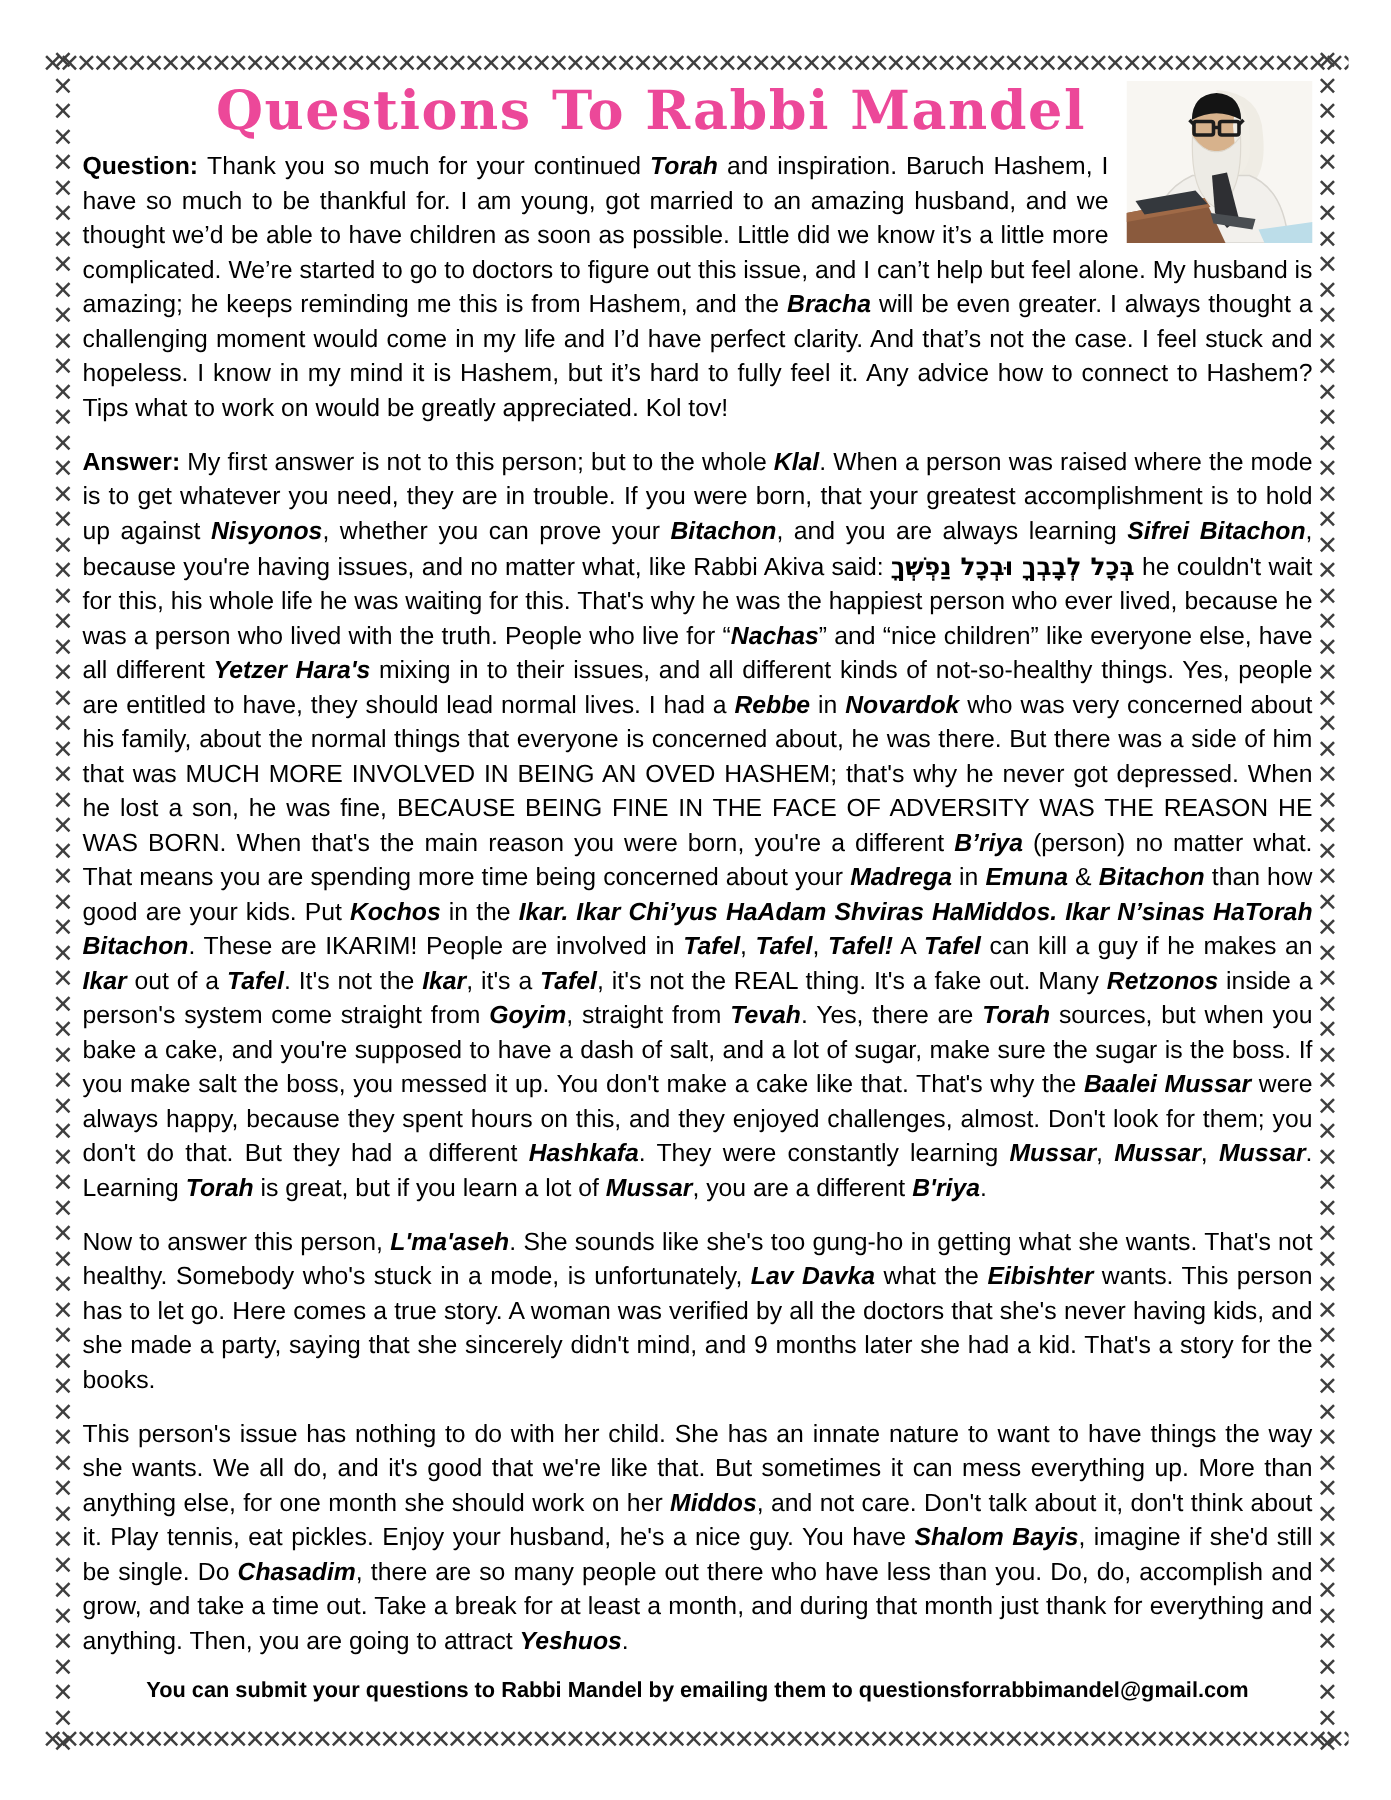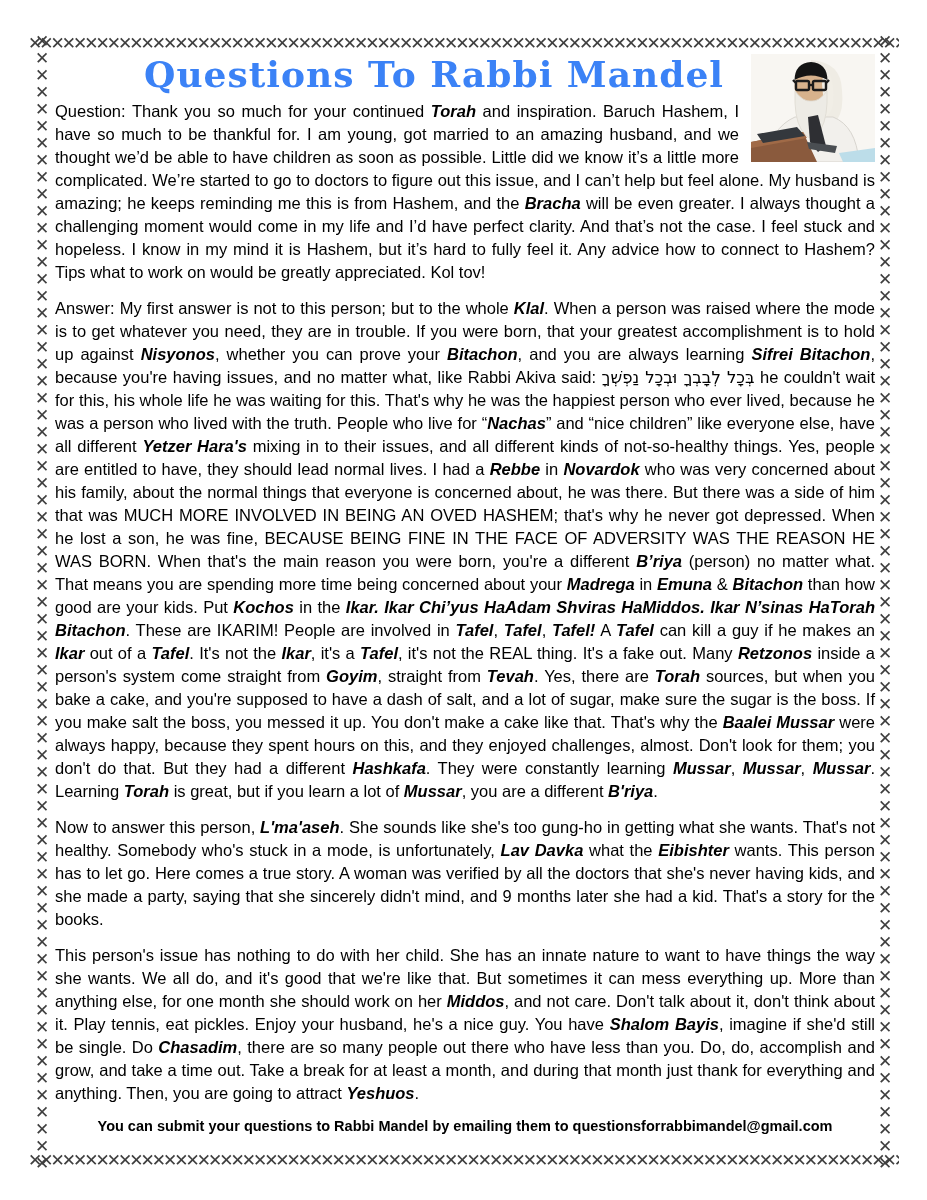--- a/index.html
+++ b/index.html
@@ -22,30 +22,30 @@
   .band-right{right:30px;}
 
   .content{position:absolute;left:55px;top:54px;width:820px;}
 
   .photo{float:right;width:124px;height:108px;margin:0 0 4px 12px;padding:0;}
   .photo svg{display:block;width:124px;height:108px;}
 
   .title{
     font-family:"DejaVu Serif",serif;font-weight:bold;
     font-size:36px;line-height:40px;letter-spacing:1px;
-    text-align:center;margin:0 0 6px 0;padding-left:74px;color:#3b82f6;
+    text-align:center;margin:0 0 6px 0;padding-left:74px;color:#ec4899;
   }
 
   .para{
     font-size:16.5px;line-height:23px;text-align:justify;
     margin:0 0 13px 0;
   }
-  .para .b{font-weight:normal;}
+  .para .b{font-weight:bold;}
   .para .i{font-style:italic;font-weight:bold;}
-  .para .he{font-family:"DejaVu Sans",sans-serif;direction:rtl;unicode-bidi:isolate;}
+  .para .he{font-family:"DejaVu Sans",sans-serif;direction:rtl;unicode-bidi:isolate;font-weight:bold;}
 
   .footer{
     font-size:14.5px;font-weight:bold;text-align:center;margin:10px 0 0 0;
   }
 </style>
 </head>
 <body>
 
 <div class="page">
 

